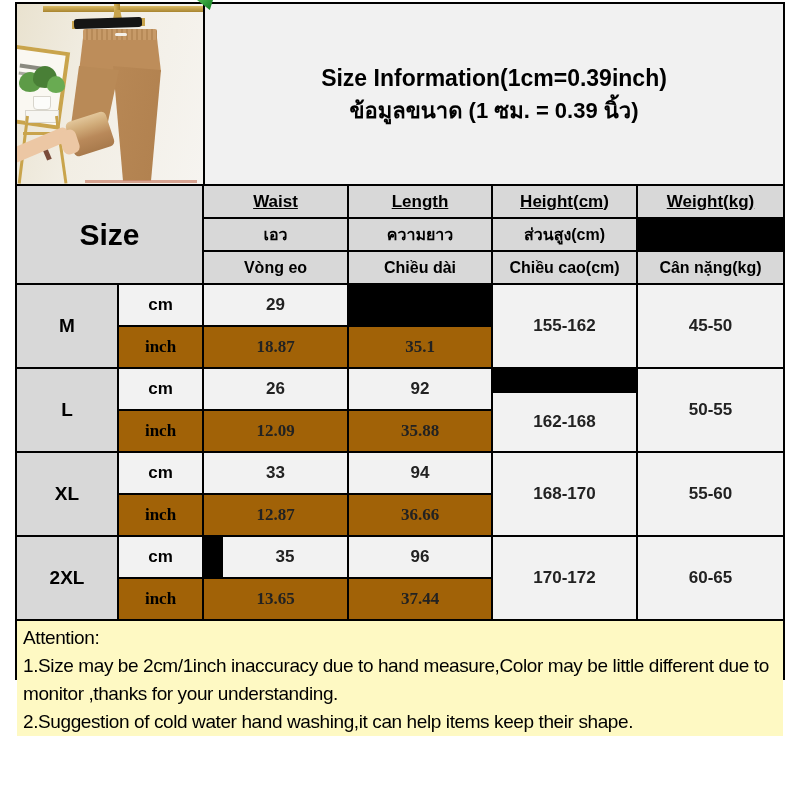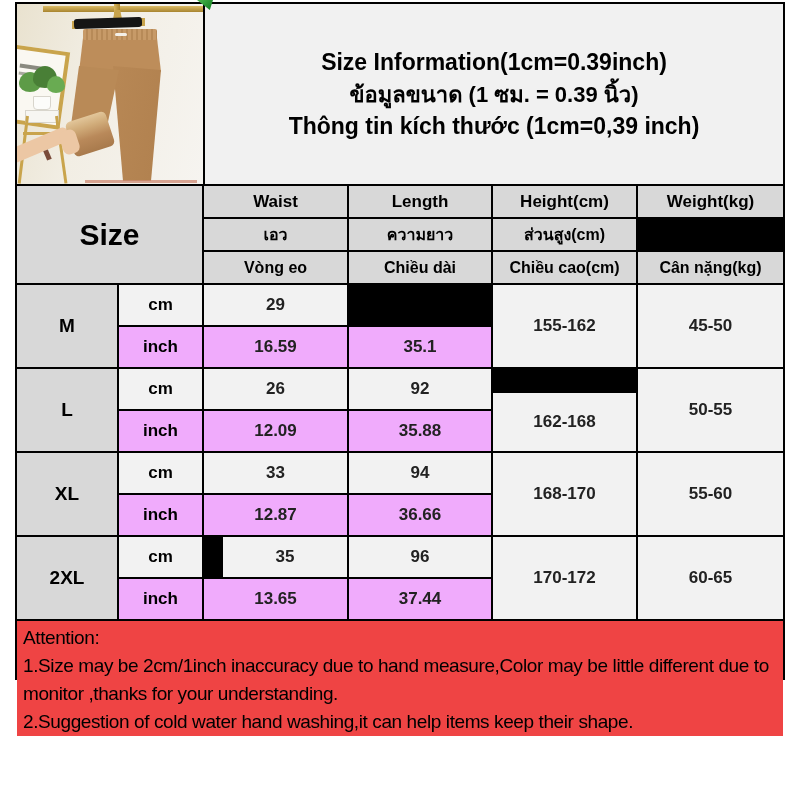--- a/index.html
+++ b/index.html
@@ -81,31 +81,31 @@
     clip-path:polygon(0 0,100% 0,80% 100%); z-index:5; }
 
   
   .size-grid { flex:0 0 auto; display:grid; background:#000; gap:2px;
     grid-template-columns:100px 83px 143px 142px 143px 1fr;
     grid-template-rows:31px 31px 31px repeat(8, 40px); }
   .cell { display:flex; align-items:center; justify-content:center;
     color:#000; text-align:center; overflow:hidden; }
   .bg-hdr { background:#d8d8d8; }
   .bg-lt  { background:#f2f2f2; }
-  .bg-wh  { background:#f0abfc; }
+  .bg-wh  { background:#a16207;font-family:Liberation Serif, serif; }
   .corner-size { font-size:30px; font-weight:bold; }
-  .hdr-en { font-size:17px; font-weight:bold; }
+  .hdr-en { font-size:17px; font-weight:bold;text-decoration:underline; }
   .hdr-th { font-size:16px; font-weight:bold; }
   .hdr-vi { font-size:16px; font-weight:bold; }
   .size-lbl { font-size:19px; font-weight:bold; }
   .unit-lbl { font-size:17px; font-weight:bold; }
   .val { font-size:17px; font-weight:bold; color:#222; }
 
   
-  .attention { flex:1; background:#ef4444; padding:3px 6px 0 6px;
+  .attention { flex:1; background:#fef9c3; padding:3px 6px 0 6px;
     font-size:19px; line-height:28px; letter-spacing:-0.4px; color:#000; }
 </style>
 </head>
 <body>
 
 <div class="page">
   <div class="sheet">
 
     <div class="top-row">
       <div class="photo-cell">
@@ -134,21 +134,20 @@
         <div class="drawstring"></div>
         <div class="floor-line"></div>
         <div class="arm"></div>
         <div class="watch"></div>
         <div class="cuff"></div>
         <div class="hand"></div>
       </div>
       <div class="title-cell">
         <div class="title-line">Size Information(1cm=0.39inch)</div>
         <div class="title-line th">ข้อมูลขนาด (1 ซม. = 0.39 นิ้ว)</div>
-        <div class="title-line">Thông tin kích thước (1cm=0,39 inch)</div>
       </div>
     </div>
 
     <div class="size-grid">
 
       <div class="cell bg-hdr corner-size" style="grid-column:1/3;grid-row:1/4;">Size</div>
 
       <div class="cell bg-hdr hdr-en" style="grid-column:3;grid-row:1;">Waist</div>
       <div class="cell bg-hdr hdr-en" style="grid-column:4;grid-row:1;">Length</div>
       <div class="cell bg-hdr hdr-en" style="grid-column:5;grid-row:1;">Height(cm)</div>
@@ -164,21 +163,21 @@
       <div class="cell bg-hdr hdr-vi" style="grid-column:5;grid-row:3;">Chiều cao(cm)</div>
       <div class="cell bg-hdr hdr-vi" style="grid-column:6;grid-row:3;">Cân nặng(kg)</div>
 
       <div class="cell bg-hdr size-lbl" style="grid-column:1;grid-row:4/6;">M</div>
       <div class="cell bg-lt unit-lbl" style="grid-column:2;grid-row:4;">cm</div>
       <div class="cell bg-lt val" style="grid-column:3;grid-row:4;">29</div>
       <div class="cell bg-lt val" style="grid-column:4;grid-row:4;margin-top:40px;">90</div>
       <div class="cell bg-lt val" style="grid-column:5;grid-row:4/6;text-align:center;">155-162</div>
       <div class="cell bg-lt val" style="grid-column:6;grid-row:4/6;">45-50</div>
       <div class="cell bg-wh unit-lbl" style="grid-column:2;grid-row:5;">inch</div>
-      <div class="cell bg-wh val" style="grid-column:3;grid-row:5;">16.59</div>
+      <div class="cell bg-wh val" style="grid-column:3;grid-row:5;">18.87</div>
       <div class="cell bg-wh val" style="grid-column:4;grid-row:5;">35.1</div>
 
       <div class="cell bg-hdr size-lbl" style="grid-column:1;grid-row:6/8;">L</div>
       <div class="cell bg-lt unit-lbl" style="grid-column:2;grid-row:6;">cm</div>
       <div class="cell bg-lt val" style="grid-column:3;grid-row:6;">26</div>
       <div class="cell bg-lt val" style="grid-column:4;grid-row:6;">92</div>
       <div class="cell bg-lt val" style="grid-column:5;grid-row:6/8;margin-top:24px;">162-168</div>
       <div class="cell bg-lt val" style="grid-column:6;grid-row:6/8;">50-55</div>
       <div class="cell bg-wh unit-lbl" style="grid-column:2;grid-row:7;">inch</div>
       <div class="cell bg-wh val" style="grid-column:3;grid-row:7;">12.09</div>

